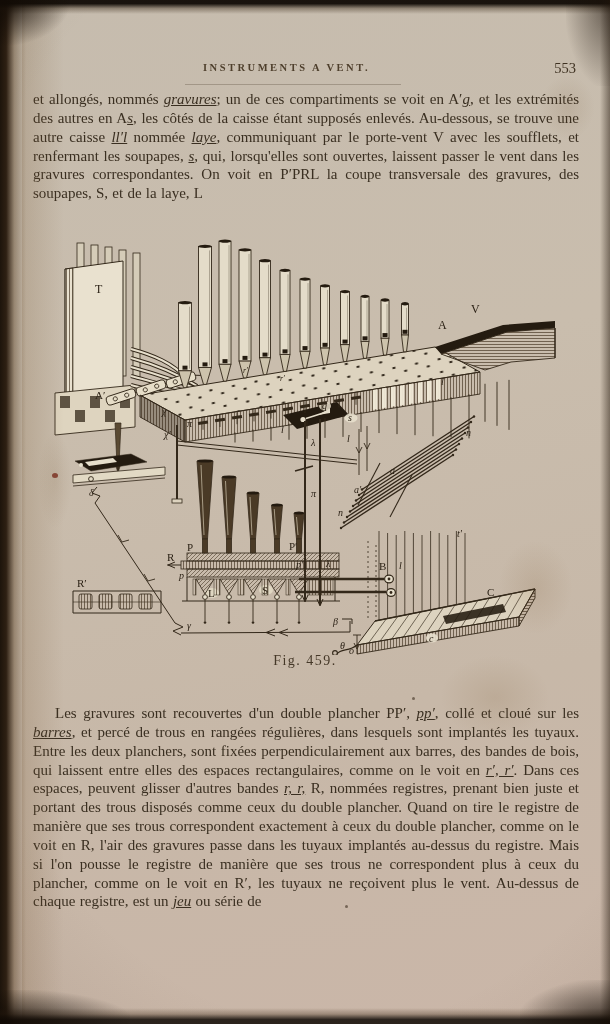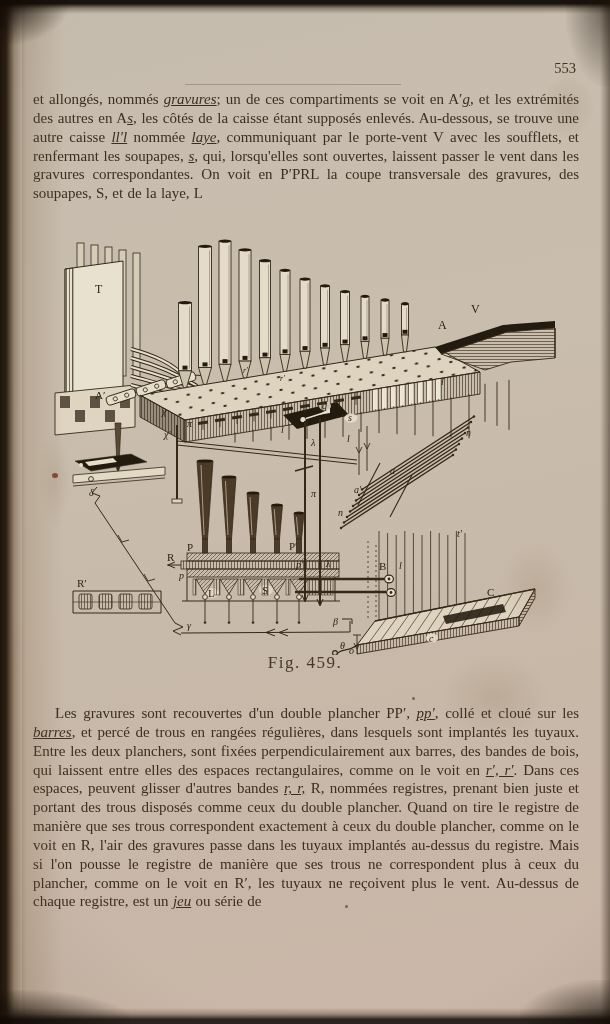--- a/index.html
+++ b/index.html
@@ -32,32 +32,33 @@
   .head-rule{position:absolute;left:185px;top:84px;width:216px;height:1px;background:rgba(70,55,35,.28);}
 
   .para{position:absolute;left:33px;width:546px;margin:0;text-align:justify;
     font-size:15px;line-height:18.85px;color:#3a2f21;word-spacing:.5px;}
   .p1{top:90px;}
   .p2{top:704px;text-indent:22px;}
   .it{font-style:italic;text-decoration:underline;}
 
   .fig{position:absolute;left:35px;top:235px;width:540px;height:420px;}
   .fig-caption{position:absolute;left:35px;top:653px;width:540px;text-align:center;
-    font-size:17px;letter-spacing:1.5px;color:#453828;}
+    font-size:14px;letter-spacing:1.5px;color:#453828;}
   .fl{font:italic 10px "Liberation Serif","DejaVu Serif",serif;fill:#2c2216;}
   .fls{font:italic 8px "Liberation Serif","DejaVu Serif",serif;fill:#2c2216;}
   .flu{font:11px "Liberation Serif","DejaVu Serif",serif;fill:#2c2216;}
   .flt{font:12px "Liberation Serif","DejaVu Serif",serif;fill:#2c2216;}
 </style>
 </head>
 <body>
 
 <div class="photo">
 
   <div class="running-head">
+    <span class="head-title">INSTRUMENTS A VENT.</span>
     <span class="page-num">553</span>
   </div>
   <div class="head-rule"></div>
 
   <p class="para p1"><span>et allongés, nommés </span><span class="it">gravures</span><span>; un de ces compartiments se voit en A′</span><span class="it">g</span><span>, et les extrémités des autres en A</span><span class="it">s</span><span>, les côtés de la caisse étant supposés enlevés. Au-dessous, se trouve une autre caisse </span><span class="it">ll′l</span><span> nommée </span><span class="it">laye</span><span>, communiquant par le porte-vent V avec les soufflets, et renfermant les soupapes, </span><span class="it">s</span><span>, qui, lorsqu'elles sont ouvertes, laissent passer le vent dans les gravures correspondantes. On voit en P′PRL la coupe transversale des gravures, des soupapes, S, et de la laye, L</span></p>
 
   <div class="fig">
   <svg viewBox="0 0 540 420" width="540" height="420">
     <defs>
       <pattern id="hv" width="3" height="3" patternUnits="userSpaceOnUse">

